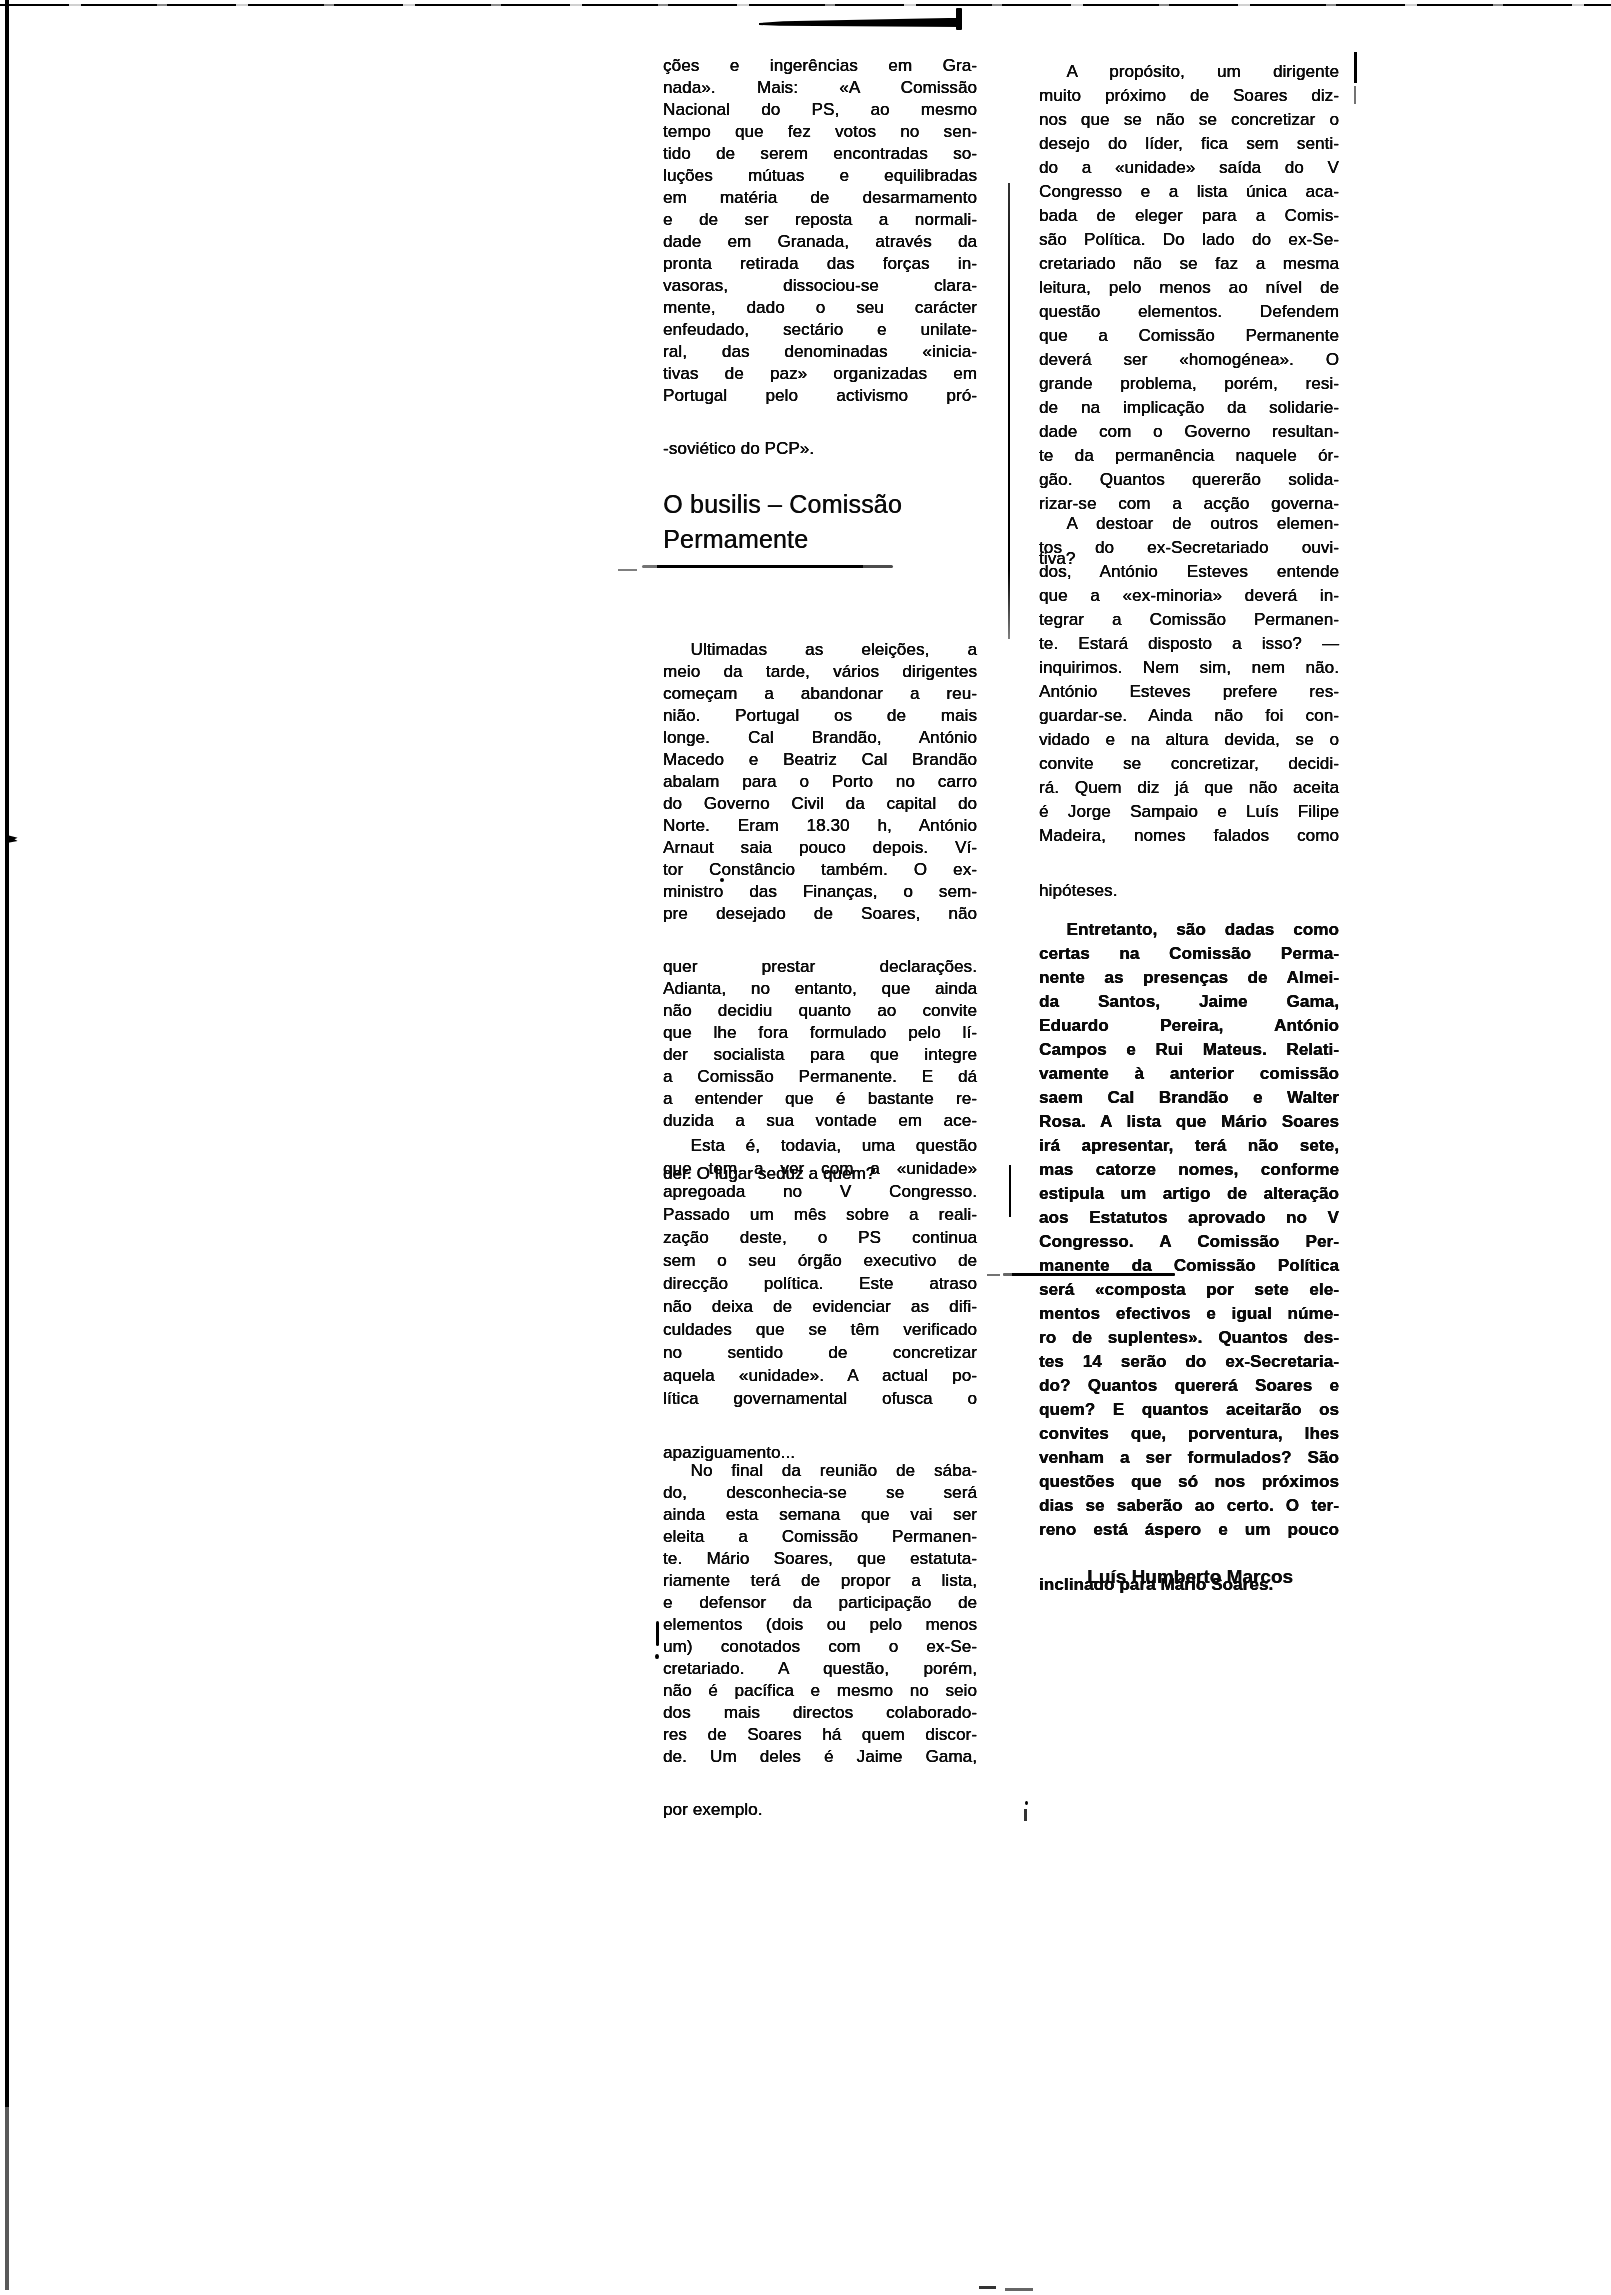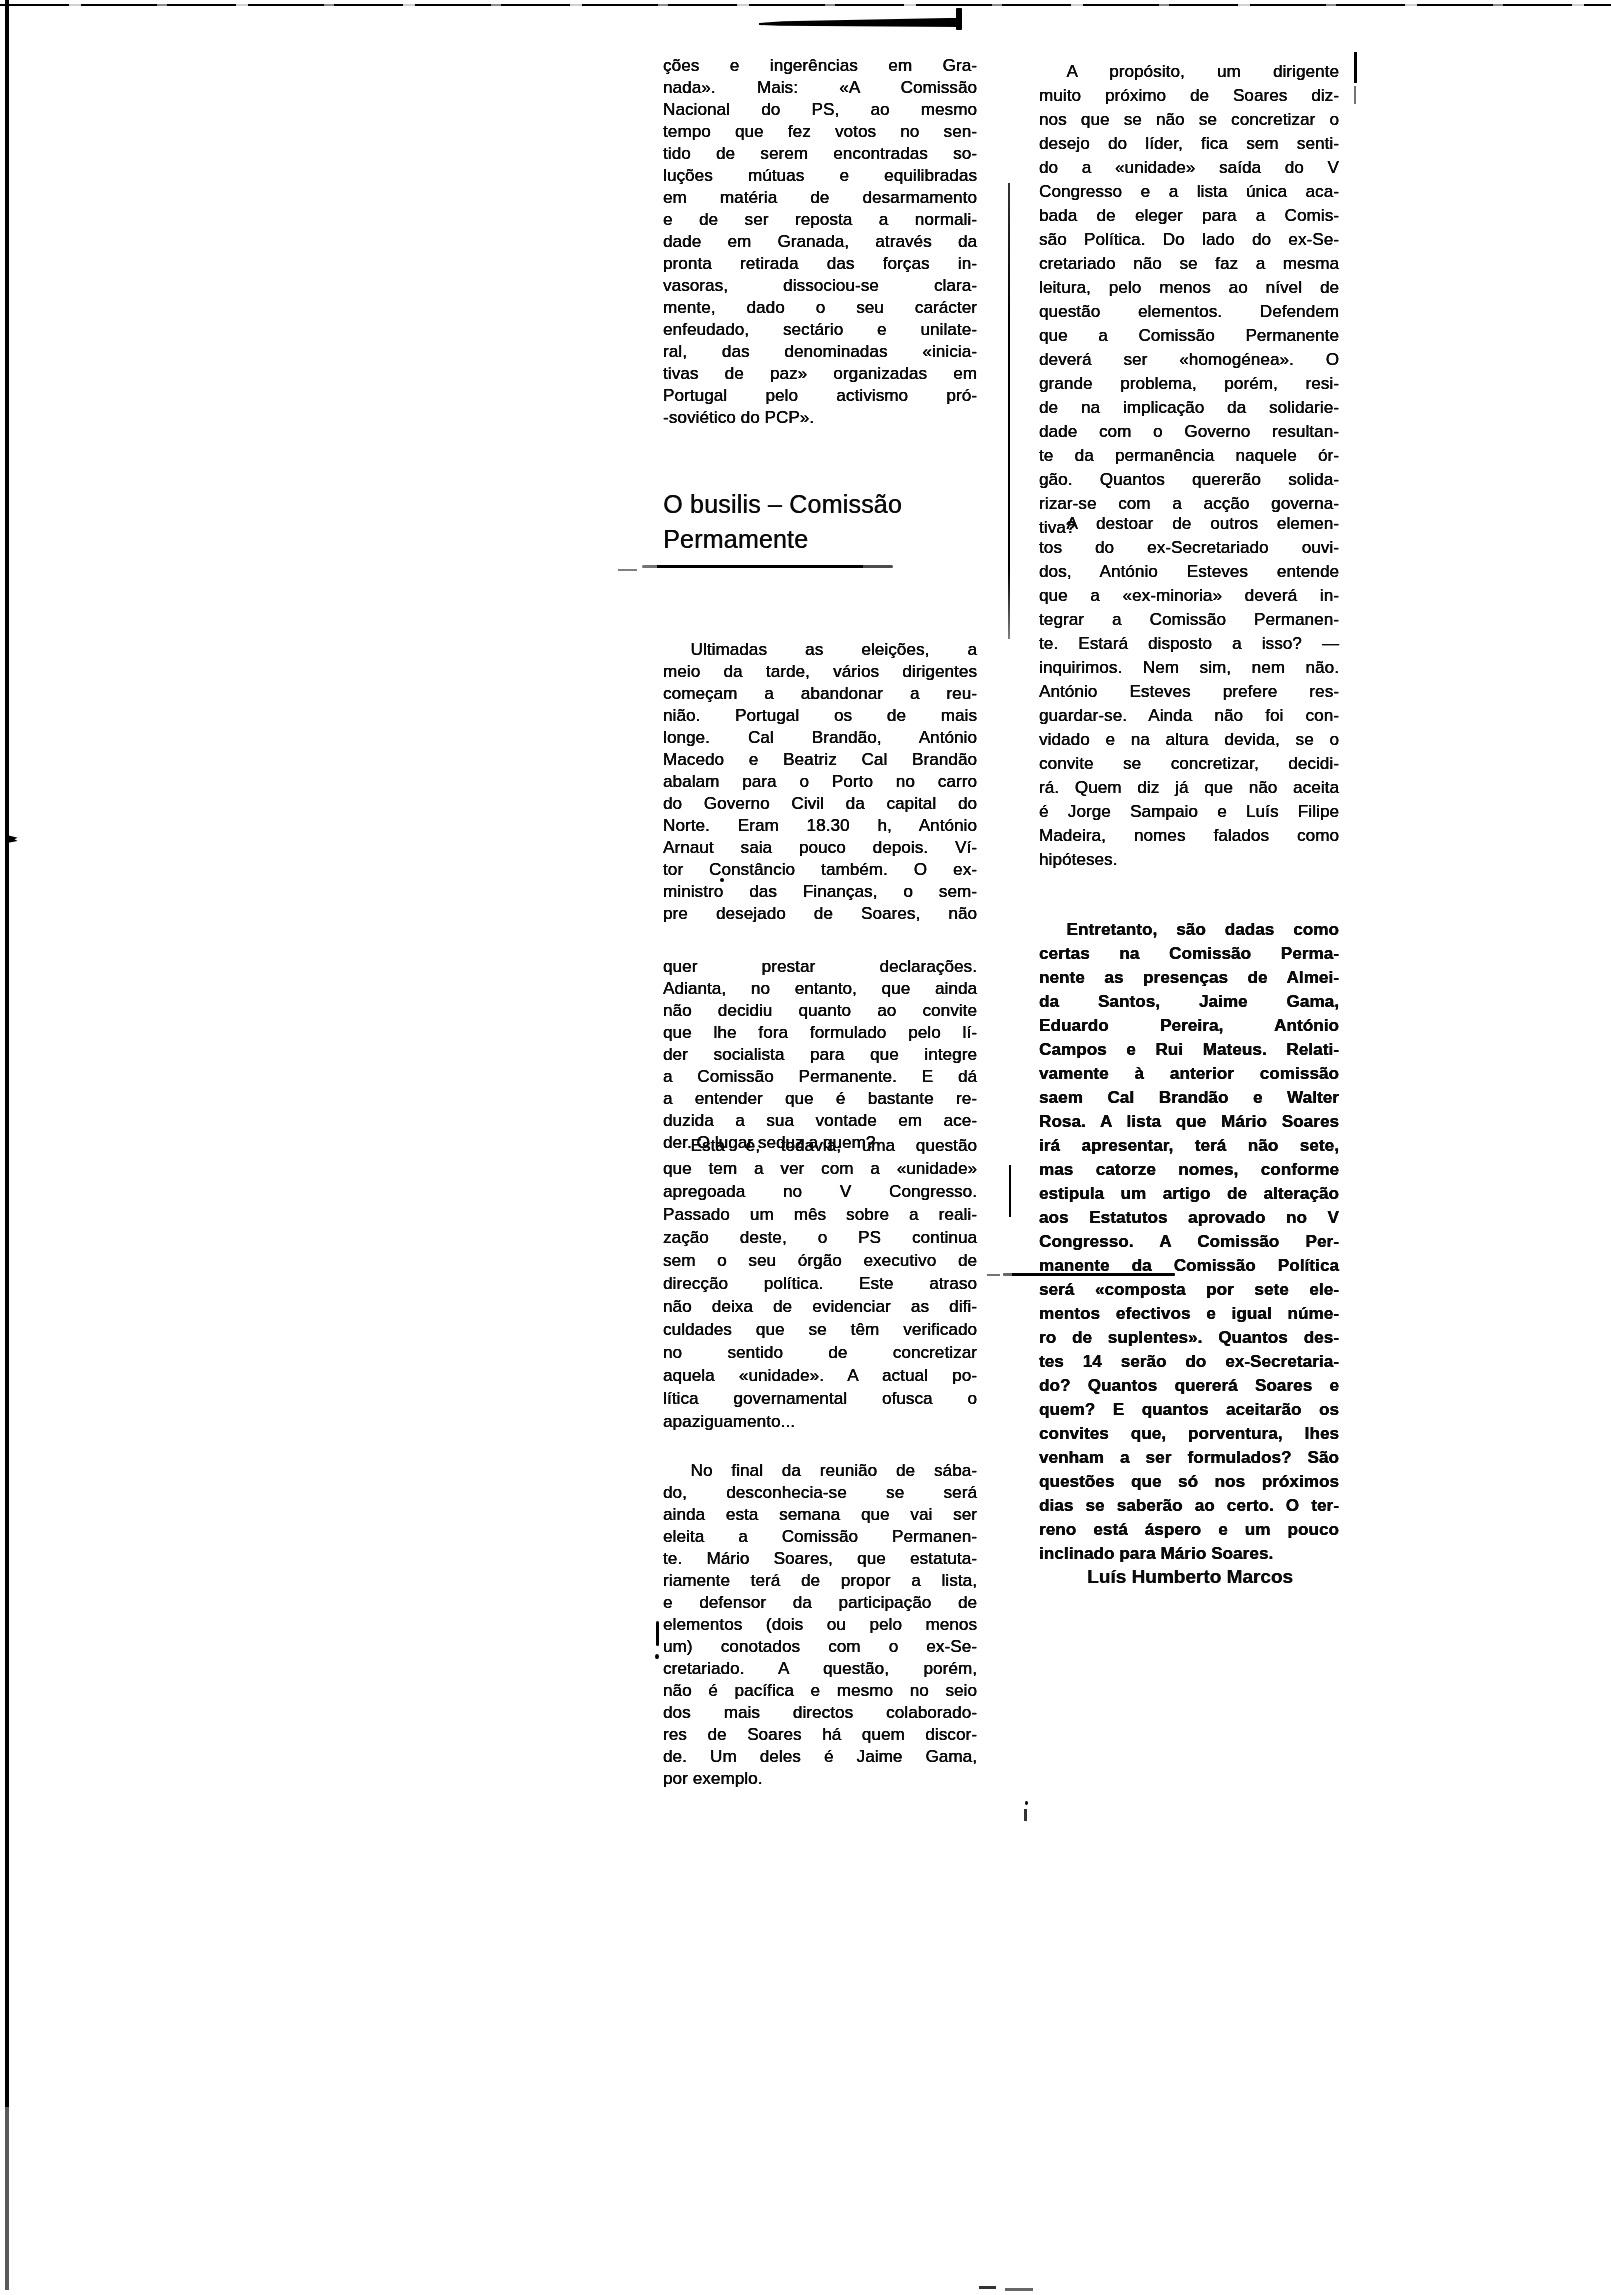--- a/index.html
+++ b/index.html
@@ -43,21 +43,21 @@
   .heading-underline-lead{left:618px;top:569px;width:18.7px;height:2px;background:rgba(0,0,0,.5);}
   .manente-underline{left:1003px;top:1273px;width:172px;height:2.9px;background:
     linear-gradient(90deg,rgba(0,0,0,.6) 0 5%,#000 5% 100%);border-radius:1px;}
   .manente-underline-lead{left:987px;top:1274px;width:12.8px;height:2px;background:rgba(0,0,0,.55);}
   
   .para{
     position:absolute;font-size:17px;letter-spacing:0.1px;
     text-shadow:0.3px 0 0 currentColor,0 0.2px 0 currentColor;
   }
   .tline{text-align:justify;text-align-last:justify;white-space:nowrap0;}
-  .tline.last{text-align-last:left;}
+  .tline.last{text-align-last:left;margin-top:31px;}
   .tline.indent{text-indent:27.5px;}
   .heading{
     position:absolute;left:663px;top:487px;width:334px;
     font-weight:normal;font-size:25px;line-height:35px;letter-spacing:0.2px;
     text-shadow:0.5px 0 0 currentColor;
   }
   .byline{
     position:absolute;left:1039px;top:1566px;width:302px;
     font-weight:bold;font-size:19px;text-align:center;
     text-shadow:0.4px 0 0 currentColor;

